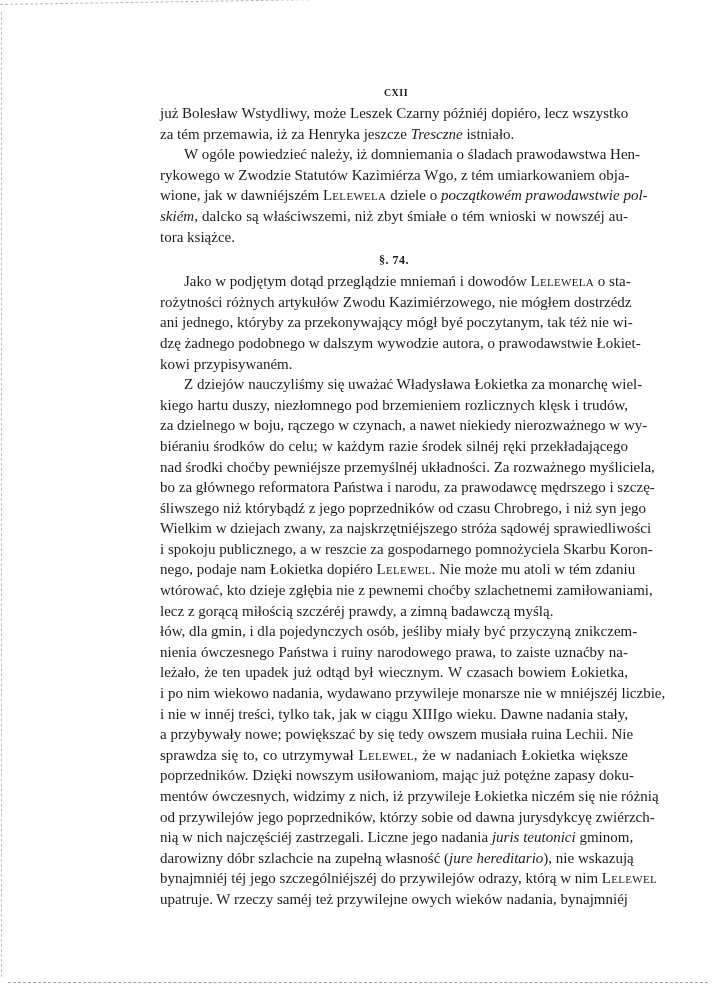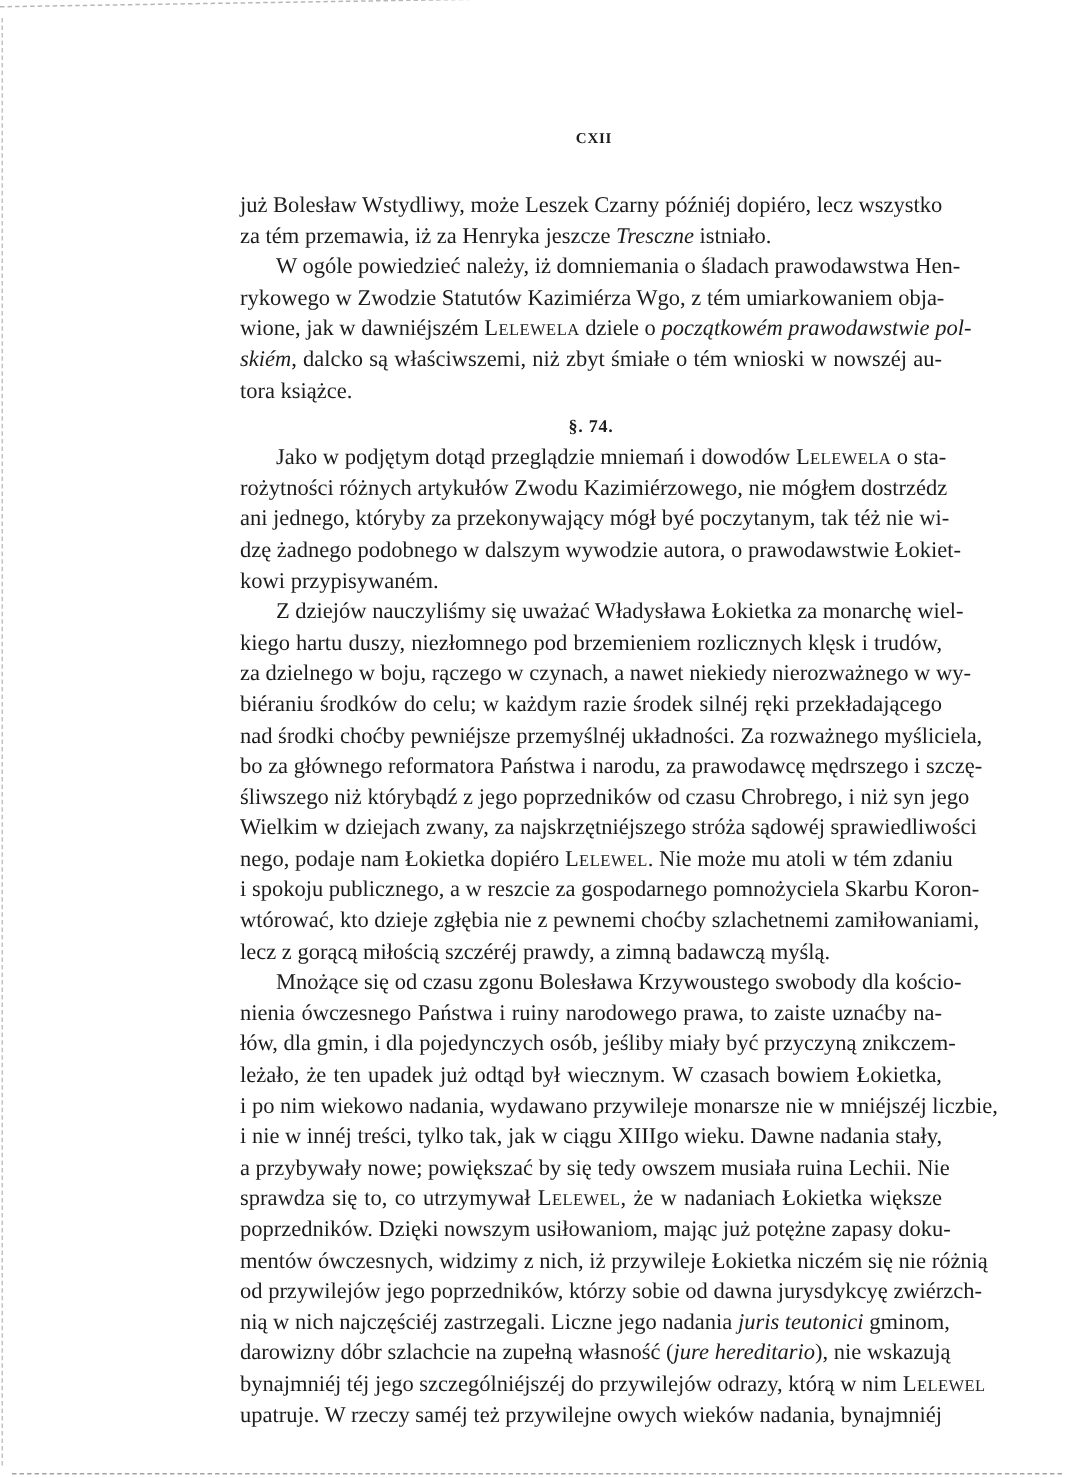--- a/index.html
+++ b/index.html
@@ -52,21 +52,20 @@
     }
     .text-block {
       position: absolute;
       left: 160px;
       top: 103px;
       width: 468px;
       font-family: "Liberation Serif", serif;
       font-size: 15px;
       line-height: 20.6px;
       text-align: justify;
-      margin-top: 24px;
     }
     .line {
       display: block;
       white-space: nowrap;
       text-align-last: justify;
       height: 20.6px;
     }
     .line.last {
       text-align-last: left;
     }
@@ -127,30 +126,29 @@
 
   <div>
     <span class="line indent">Z dziejów nauczyliśmy się uważać Władysława Łokietka za monarchę wiel-</span>
     <span class="line">kiego hartu duszy, niezłomnego pod brzemieniem rozlicznych klęsk i trudów,</span>
     <span class="line">za dzielnego w boju, rączego w czynach, a nawet niekiedy nierozważnego w wy-</span>
     <span class="line">biéraniu środków do celu; w każdym razie środek silnéj ręki przekładającego</span>
     <span class="line">nad środki choćby pewniéjsze przemyślnéj układności. Za rozważnego myśliciela,</span>
     <span class="line">bo za głównego reformatora Państwa i narodu, za prawodawcę mędrszego i szczę-</span>
     <span class="line">śliwszego niż którybądź z jego poprzedników od czasu Chrobrego, i niż syn jego</span>
     <span class="line">Wielkim w dziejach zwany, za najskrzętniéjszego stróża sądowéj sprawiedliwości</span>
+    <span class="line">i spokoju publicznego, a w reszcie za gospodarnego pomnożyciela Skarbu Koron-</span>
     <span class="line">nego, podaje nam Łokietka dopiéro <span class="sc">Lelewel</span>. Nie może mu atoli w tém zdaniu</span>
-    <span class="line">i spokoju publicznego, a w reszcie za gospodarnego pomnożyciela Skarbu Koron-</span>
     <span class="line">wtórować, kto dzieje zgłębia nie z pewnemi choćby szlachetnemi zamiłowaniami,</span>
     <span class="line last">lecz z gorącą miłością szczéréj prawdy, a zimną badawczą myślą.</span>
   </div>
 
   <div>
-    <span class="line indent">Mnożące się od czasu zgonu Bolesława Krzywoustego swobody dla kościo-</span>
+    <span class="line">łów, dla gmin, i dla pojedynczych osób, jeśliby miały być przyczyną znikczem-</span>
     <span class="line">nienia ówczesnego Państwa i ruiny narodowego prawa, to zaiste uznaćby na-</span>
-    <span class="line">łów, dla gmin, i dla pojedynczych osób, jeśliby miały być przyczyną znikczem-</span>
     <span class="line">leżało, że ten upadek już odtąd był wiecznym. W czasach bowiem Łokietka,</span>
     <span class="line">i po nim wiekowo nadania, wydawano przywileje monarsze nie w mniéjszéj liczbie,</span>
     <span class="line">i nie w innéj treści, tylko tak, jak w ciągu XIIIgo wieku. Dawne nadania stały,</span>
     <span class="line">a przybywały nowe; powiększać by się tedy owszem musiała ruina Lechii. Nie</span>
     <span class="line">sprawdza się to, co utrzymywał <span class="sc">Lelewel</span>, że w nadaniach Łokietka większe</span>
     <span class="line">poprzedników. Dzięki nowszym usiłowaniom, mając już potężne zapasy doku-</span>
     <span class="line">mentów ówczesnych, widzimy z nich, iż przywileje Łokietka niczém się nie różnią</span>
     <span class="line">od przywilejów jego poprzedników, którzy sobie od dawna jurysdykcyę zwiérzch-</span>
     <span class="line">nią w nich najczęściéj zastrzegali. Liczne jego nadania <em>juris teutonici</em> gminom,</span>
     <span class="line">darowizny dóbr szlachcie na zupełną własność (<em>jure hereditario</em>), nie wskazują</span>

